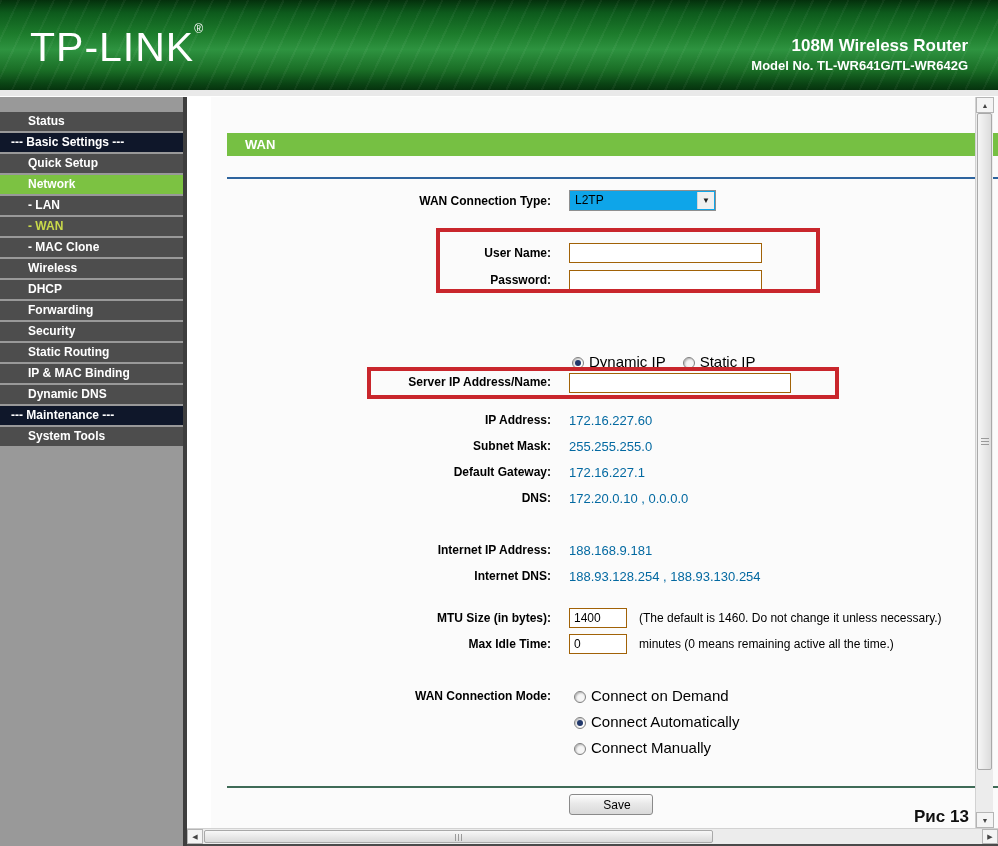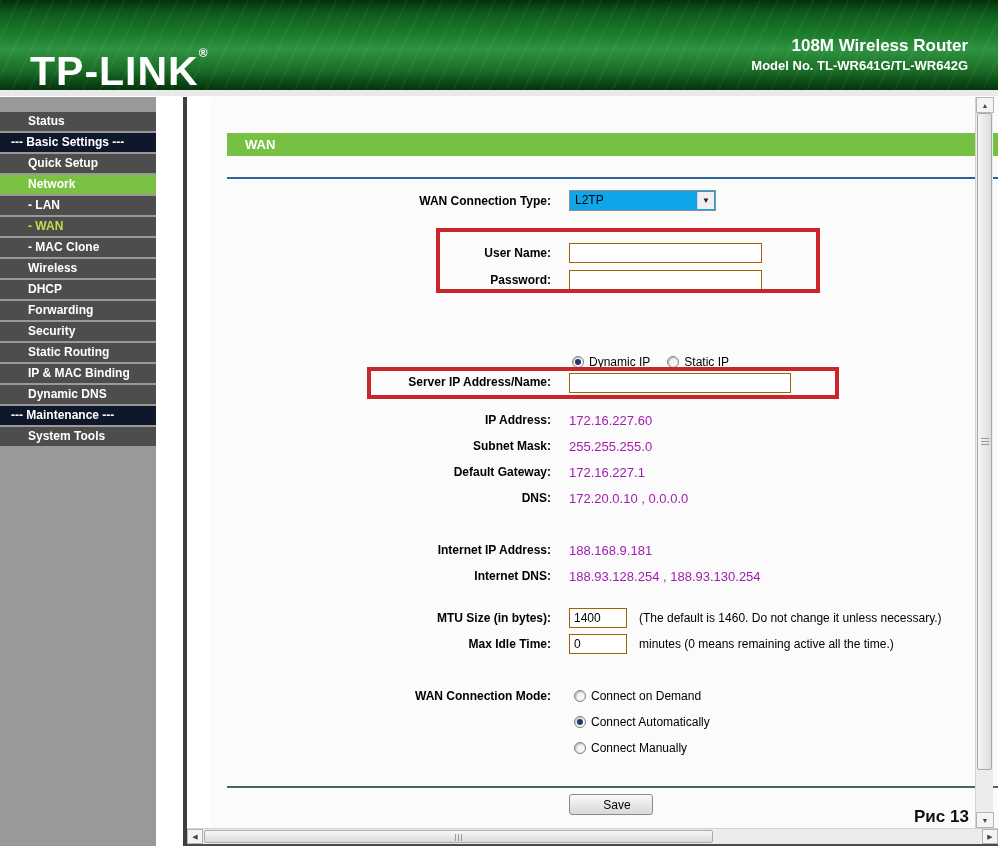--- a/index.html
+++ b/index.html
@@ -4,48 +4,48 @@
 <style>
   * { margin:0; padding:0; box-sizing:border-box; }
   body { font-family:"Liberation Sans", sans-serif; background:#fff; }
   .screen { position:relative; width:998px; height:846px; overflow:hidden; background:#fff; }
 
   
   .hdr { position:absolute; left:0; top:0; width:998px; height:90px;
     background:linear-gradient(180deg,#04300c 0%,#0d5a1c 14%,#1d7c2c 38%,#2e9340 55%,#1a6e26 78%,#0a4414 93%,#06330e 100%); }
   .hdr::after { content:""; position:absolute; inset:0;
     background:repeating-linear-gradient(115deg, rgba(255,255,255,0.045) 0 2px, transparent 2px 16px); }
-  .logo { position:absolute; left:30px; top:22px; color:#fff; font-size:41px; font-weight:bold; letter-spacing:1px; z-index:2;margin-top:24px; }
+  .logo { position:absolute; left:30px; top:22px; color:#fff; font-size:41px; font-weight:normal; letter-spacing:1px; z-index:2; }
   .logo sup { font-size:12px; vertical-align:28px; }
   .hdr-right { position:absolute; right:30px; top:36px; text-align:right; color:#fff; z-index:2; }
   .hdr-product { font-size:17px; font-weight:bold; }
   .hdr-model { font-size:13px; font-weight:bold; margin-top:2px; }
   .hdr-gap { position:absolute; left:0; top:90px; width:998px; height:7px; background:#e9e9e9; border-bottom:1px solid #fff; }
 
   
-  .sidebar { position:absolute; left:0; top:97px; width:156px; height:749px; background:#999; padding-top:15px; }
+  .sidebar { position:absolute; left:0; top:97px; width:183px; height:749px; background:#999; padding-top:15px; }
   .side-item { height:19px; line-height:19px; margin-bottom:2px; background:#4d4d4d; color:#fff;
     font-weight:bold; font-size:12px; padding-left:28px; cursor:pointer; white-space:nowrap; overflow:hidden; }
   .side-section { background:#0f172a; padding-left:11px; }
   .side-selected { background:#7cc242; }
   .side-wan { color:#c9d94a; }
   .side-sep { position:absolute; left:183px; top:97px; width:4px; height:749px; background:#3e3e3e; }
 
   
   .content { position:absolute; left:187px; top:97px; width:788px; height:731px; background:#fbfbfb;margin-left:24px; }
   .wan-bar { position:absolute; left:16px; top:36px; width:772px; height:23px; background:#76c043;
     color:#fff; font-weight:bold; font-size:13px; line-height:23px; padding-left:18px; }
   .top-line { position:absolute; left:16px; top:80px; width:772px; height:2px; background:#2e649e; }
   .bottom-line { position:absolute; left:16px; top:689px; width:772px; height:2px; background:#3f6b57; }
 
   .row { position:absolute; left:0; width:760px; height:22px; }
   .lbl { position:absolute; left:0; top:0; width:340px; height:22px; line-height:22px; text-align:right;
     font-weight:bold; font-size:12px; color:#000; }
   .ctl { position:absolute; left:358px; top:0; height:22px; line-height:22px; font-size:12px; white-space:nowrap; }
-  .val { position:absolute; left:358px; top:1px; height:22px; line-height:22px; font-size:13px; color:#a21caf; white-space:nowrap; }
+  .val { position:absolute; left:358px; top:1px; height:22px; line-height:22px; font-size:13px; color:#0369a1; white-space:nowrap; }
   .hint { position:absolute; left:428px; top:0; height:22px; line-height:22px; font-size:12px; color:#000; white-space:nowrap; }
 
   .text-input { height:20px; border:1px solid #a16207; background:#fff; font-size:12px; padding:0 4px;
     font-family:inherit; margin-top:1px; }
   .w-cred { width:193px; } .w-server { width:222px; } .w-num { width:58px; }
 
   .selectbox { position:absolute; left:358px; top:0; width:147px; height:21px; border:1px solid #8f8f8f;
     background:#0ea5e9; line-height:19px; font-size:12px; padding-left:5px; cursor:pointer; }
   .selectbox .arrow { position:absolute; right:1px; top:1px; width:17px; height:17px; background:#f0f0f0;
     border-left:1px solid #d5d5d5; text-align:center; font-size:8px; line-height:17px; color:#222; }
@@ -55,21 +55,21 @@
   .btn-connect { left:358px; width:84px; color:#9e9e9e; border-color:#b8b8b8; }
   .btn-disconnect { left:452px; width:86px; color:#000; border:2px solid #3c3c3c; font-weight:normal; }
   .btn-save { left:358px; width:84px; color:#000;padding-left:12px; }
   .connected { position:absolute; left:550px; top:1px; font-weight:bold; font-size:13px; color:#283c8f; }
 
   .radio { display:inline-block; width:12px; height:12px; border-radius:50%; background:#f5f5f5;
     border:1px solid #7f7f7f; box-shadow:inset 1px 1px 2px rgba(0,0,0,0.28); vertical-align:-2px; position:relative; cursor:pointer; }
   .radio.checked { background:#fff; }
   .radio.checked::after { content:""; position:absolute; left:2px; top:2px; width:6px; height:6px;
     border-radius:50%; background:#21386b; }
-  .radio-label { font-size:12px; margin-left:5px; }
+  .radio-label { font-size:15px; margin-left:5px; }
   .gap-ip { margin-left:3px; } .gap-static { margin-left:17px; }
   .modrow { height:16px; line-height:16px; }
   .modrow .ctl { line-height:16px; height:16px; padding-left:5px; }
 
   .redbox { position:absolute; border:4px solid #c9262c; pointer-events:none; z-index:5; }
   .redbox1 { left:225px; top:131px; width:384px; height:65px; }
   .redbox2 { left:156px; top:270px; width:472px; height:32px; }
 
   .caption { position:absolute; left:703px; top:710px; font-size:17px; font-weight:bold; color:#101010; }
 

